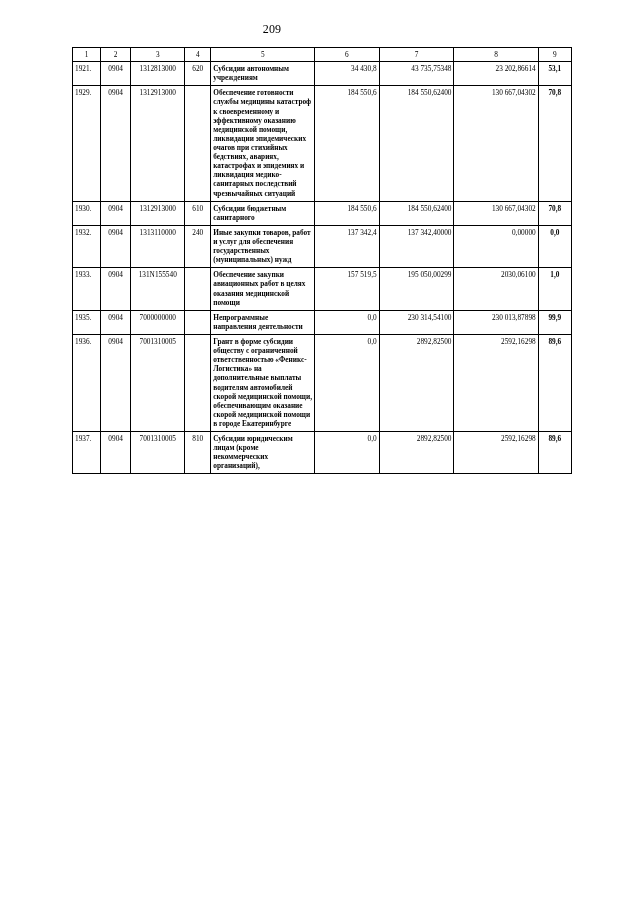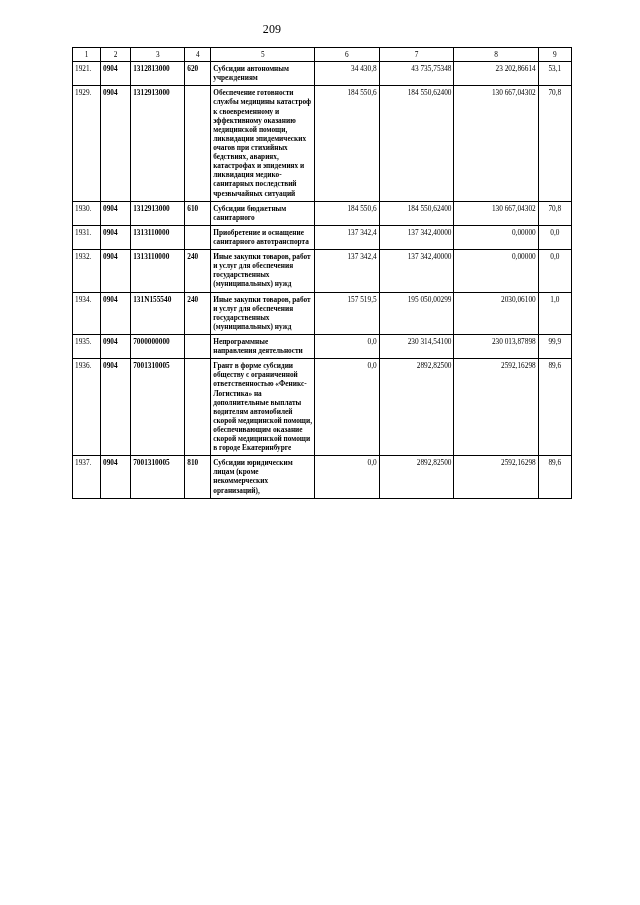--- a/index.html
+++ b/index.html
@@ -55,24 +55,24 @@
   col.c2 { width: 29px; }
   col.c3 { width: 52px; }
   col.c4 { width: 25px; }
   col.c5 { width: 100px; }
   col.c6 { width: 62px; }
   col.c7 { width: 72px; }
   col.c8 { width: 81px; }
   col.c9 { width: 32px; }
 
   .c-num   { text-align: left;  padding-left: 3px; }
-  .c-code  { text-align: left; font-weight: bold; }
+  .c-code  { text-align: center; }
   .c-text  { text-align: left; padding-left: 4px; font-weight: bold; }
   .c-val   { text-align: right; }
-  .c-pct   { text-align: center; }
+  .c-pct   { text-align: center; font-weight: bold; }
 </style>
 </head>
 <body>
 
 <div class="page">
 
   <div class="page-number">209</div>
 
   <div class="table-wrap">
     <table class="budget">
@@ -129,56 +129,45 @@
           <td class="c-code">0904</td>
           <td class="c-code">1312913000</td>
           <td class="c-code">610</td>
           <td class="c-text">Субсидии бюджетным санитарного</td>
           <td class="c-val">184 550,6</td>
           <td class="c-val">184 550,62400</td>
           <td class="c-val">130 667,04302</td>
           <td class="c-pct">70,8</td>
         </tr>
 
-        <tr>
-          <td class="c-num">1931.</td>
-          <td class="c-code">0904</td>
-          <td class="c-code">1313110000</td>
-          <td class="c-code"></td>
-          <td class="c-text">Приобретение и оснащение санитарного автотранспорта</td>
-          <td class="c-val">137 342,4</td>
-          <td class="c-val">137 342,40000</td>
-          <td class="c-val">0,00000</td>
-          <td class="c-pct">0,0</td>
-        </tr>
 
         <tr>
           <td class="c-num">1932.</td>
           <td class="c-code">0904</td>
           <td class="c-code">1313110000</td>
           <td class="c-code">240</td>
           <td class="c-text">Иные закупки товаров, работ и услуг для обеспечения государственных (муниципальных) нужд</td>
           <td class="c-val">137 342,4</td>
           <td class="c-val">137 342,40000</td>
           <td class="c-val">0,00000</td>
           <td class="c-pct">0,0</td>
         </tr>
 
-
-        <tr>
-          <td class="c-num">1934.</td>
+        <tr>
+          <td class="c-num">1933.</td>
           <td class="c-code">0904</td>
           <td class="c-code">131N155540</td>
-          <td class="c-code">240</td>
-          <td class="c-text">Иные закупки товаров, работ и услуг для обеспечения государственных (муниципальных) нужд</td>
+          <td class="c-code"></td>
+          <td class="c-text">Обеспечение закупки авиационных работ в целях оказания медицинской помощи</td>
           <td class="c-val">157 519,5</td>
           <td class="c-val">195 050,00299</td>
           <td class="c-val">2030,06100</td>
           <td class="c-pct">1,0</td>
         </tr>
+
 
         <tr>
           <td class="c-num">1935.</td>
           <td class="c-code">0904</td>
           <td class="c-code">7000000000</td>
           <td class="c-code"></td>
           <td class="c-text">Непрограммные направления деятельности</td>
           <td class="c-val">0,0</td>
           <td class="c-val">230 314,54100</td>
           <td class="c-val">230 013,87898</td>

